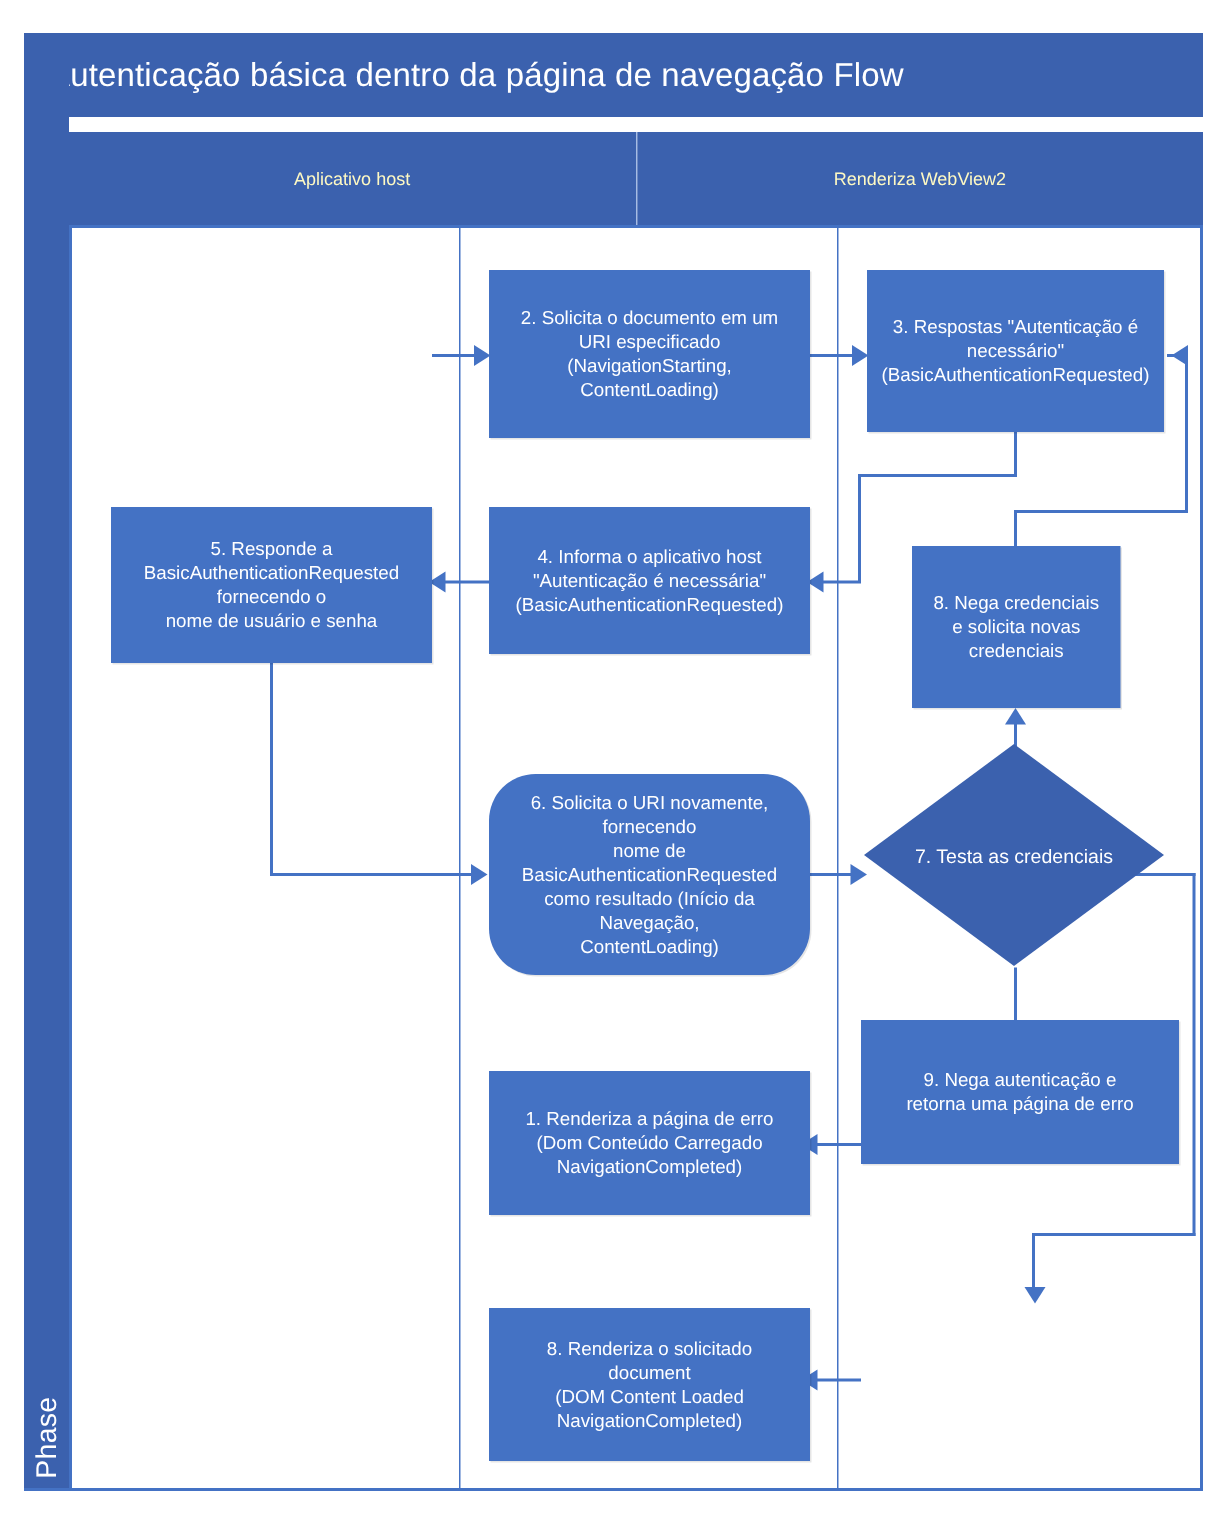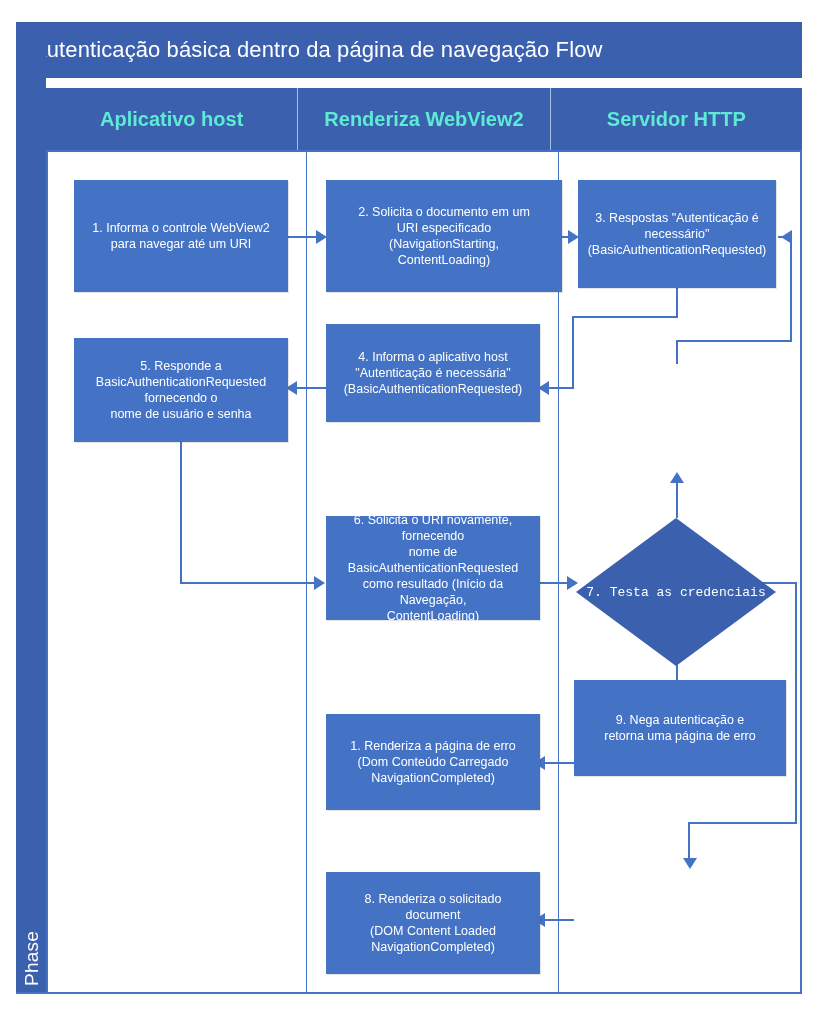--- a/index.html
+++ b/index.html
@@ -56,28 +56,27 @@
   .lane-head-row{
     position:absolute;
     left:46px; top:88px;
     width:756px; height:62px;
     display:flex;
     box-sizing:border-box;
   }
   .lane-head{
     flex:1 1 0;
     background:#3B61AE;
-    color:#5eead4;
-    display:flex;
-    align-items:center;
-    justify-content:center;
-    font-size:20px;
+    color:#fef9c3;
+    display:flex;
+    align-items:center;
+    justify-content:center;
+    font-size:12px;
     border-right:1px solid #A6BCE4;
     box-sizing:border-box;
-    font-weight:bold;
   }
   .lane-head:last-child{border-right:none;}
 
   
   .lane-sep{
     position:absolute;
     width:1px;
     background:#4472C4;
     top:152px;
     height:842px;
@@ -162,21 +161,20 @@
     <span class="t">Autenticação básica dentro da página de navegação Flow</span>
   </div>
 
   <div class="phase-band">
     <span>Phase</span>
   </div>
 
   <div class="lane-head-row">
     <div class="lane-head">Aplicativo host</div>
     <div class="lane-head">Renderiza WebView2</div>
-    <div class="lane-head">Servidor HTTP</div>
   </div>
 
   <div class="frame-line" style="left:46px;top:150px;width:756px;height:2px;"></div>
   <div class="frame-line" style="left:16px;top:992px;width:786px;height:2px;"></div>
   <div class="frame-line" style="left:800px;top:150px;width:2px;height:844px;"></div>
   <div class="frame-line" style="left:46px;top:150px;width:2px;height:844px;"></div>
 
   <div class="lane-sep" style="left:306px;"></div>
   <div class="lane-sep" style="left:558px;"></div>
 
@@ -220,62 +218,63 @@
 
   <div class="conn h" style="left:751px;top:582px;width:46px;"></div>
   <div class="conn v" style="left:795px;top:582px;height:242px;"></div>
   <div class="conn h" style="left:688px;top:822px;width:109px;"></div>
   <div class="conn v" style="left:688px;top:822px;height:40px;"></div>
   <div class="arrow down" style="left:683px;top:858px;"></div>
 
   <div class="conn h" style="left:540px;top:919px;width:34px;"></div>
   <div class="arrow left" style="left:534px;top:913px;"></div>
 
-  <div class="node f13" style="left:74px;top:180px;width:214px;height:112px;">
-    <span class="txt">1. Informa o controle WebView2
-para navegar até um URI</span>
-  </div>
-
-  <div class="node f13" style="left:326px;top:180px;width:236px;height:112px;">
+
+  <div class="node f13" style="left:326px;top:180px;width:214px;height:112px;">
     <span class="txt">2. Solicita o documento em um
 URI especificado
 (NavigationStarting,
 ContentLoading)</span>
   </div>
 
   <div class="node f13" style="left:578px;top:180px;width:198px;height:108px;">
     <span class="txt">3. Respostas "Autenticação é
 necessário"
 (BasicAuthenticationRequested)</span>
   </div>
 
   <div class="node f13" style="left:74px;top:338px;width:214px;height:104px;">
     <span class="txt">5. Responde a
 BasicAuthenticationRequested
 fornecendo o
 nome de usuário e senha</span>
   </div>
 
-  <div class="node f13" style="left:326px;top:324px;width:214px;height:98px;">
+  <div class="node f13" style="left:326px;top:338px;width:214px;height:98px;">
     <span class="txt">4. Informa o aplicativo host
 "Autenticação é necessária"
 (BasicAuthenticationRequested)</span>
   </div>
 
-
-  <div class="node f13" style="left:326px;top:516px;width:214px;height:104px;">
+  <div class="node f13" style="left:608px;top:364px;width:139px;height:108px;">
+    <span class="txt">8. Nega credenciais
+e solicita novas
+credenciais</span>
+  </div>
+
+  <div class="node f13" style="left:326px;top:516px;width:214px;height:134px;border-radius:31px;">
     <span class="txt">6. Solicita o URI novamente,
 fornecendo
 nome de
 BasicAuthenticationRequested
 como resultado (Início da Navegação,
 ContentLoading)</span>
   </div>
 
-  <div class="diamond" style="left:576px;top:518px;width:200px;height:148px;font-family:Liberation Mono, monospace;">
+  <div class="diamond" style="left:576px;top:496px;width:200px;height:148px;">
     <span>7. Testa as credenciais</span>
   </div>
 
   <div class="node f13" style="left:326px;top:714px;width:214px;height:96px;">
     <span class="txt">1. Renderiza a página de erro
 (Dom Conteúdo Carregado
 NavigationCompleted)</span>
   </div>
 
   <div class="node f13" style="left:574px;top:680px;width:212px;height:96px;">

